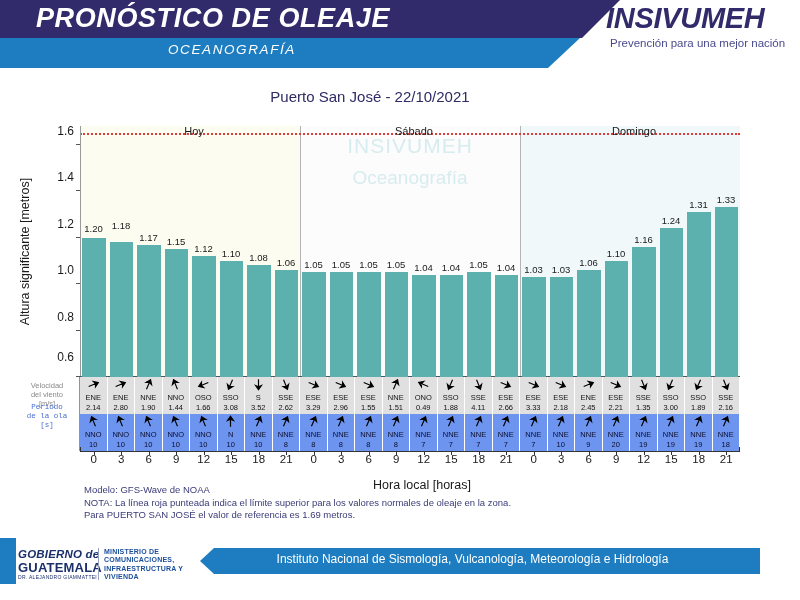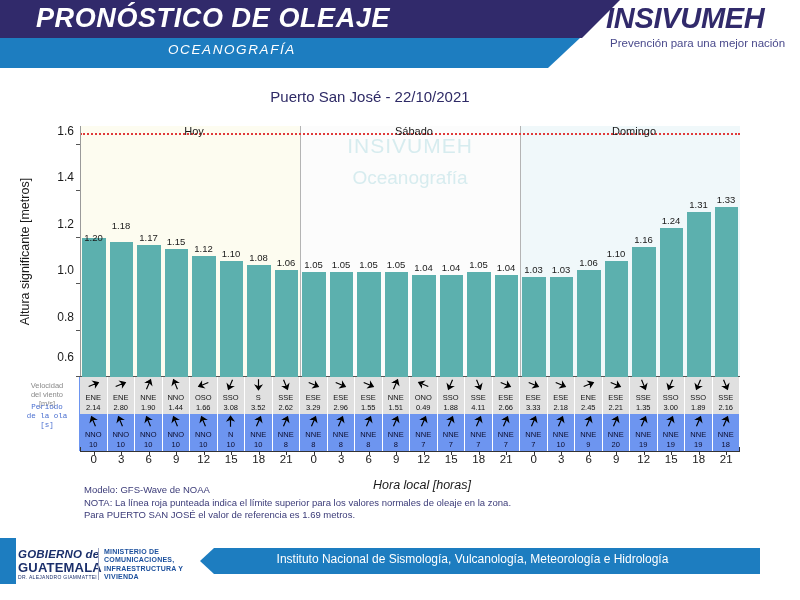--- a/index.html
+++ b/index.html
@@ -115,21 +115,21 @@
   .rowlab.wind{top:4px;color:#8a8a8a;}
   .rowlab.per{top:26px;color:#4a6fd0;font-family:Liberation Mono, monospace;}
   .tbl-left-line{position:absolute;left:-1px;top:0;width:1px;height:74px;background:#6d95f0;}
 
   
   .xaxis{position:absolute;left:80px;top:451px;width:660px;height:1px;background:#333;}
   .xaxis-cap{position:absolute;top:-4px;width:1px;height:5px;background:#333;}
   .xtick{position:absolute;top:453px;font-size:11.5px;color:#1a1a1a;
     transform:translateX(-50%);}
   .xtick-mark{position:absolute;top:451px;width:1px;height:4px;background:#333;}
-  .xlab{position:absolute;left:373px;top:478px;font-size:12.5px;color:#1a1a1a;font-style:italic;}
+  .xlab{position:absolute;left:373px;top:478px;font-size:12.5px;color:#1a1a1a;}
 
   
   .notes{position:absolute;left:84px;top:484px;width:500px;
     color:#3b3b78;font-size:9.5px;line-height:12.5px;}
   .dept{position:absolute;left:600px;top:484px;width:180px;text-align:center;
     color:#444;font-size:9.5px;line-height:12.5px;}
 
   
   .footer{position:absolute;left:0;top:526px;width:800px;height:74px;background:#ffffff;}
   .ft-blue-left{position:absolute;left:0;top:12px;width:16px;height:46px;background:#1d7dc0;
@@ -191,21 +191,21 @@
         <div class="ytick-mark" style="bottom: 139.444px;"></div>
         <div class="ytick" style="bottom: 185.926px;">1.4</div>
         <div class="ytick-mark" style="bottom: 185.926px;"></div>
         <div class="ytick" style="bottom: 232.407px;">1.6</div>
         <div class="ytick-mark" style="bottom: 232.407px;"></div>
       </div>
 
     <div class="bars" id="bars">
         <div class="bar-slot" style="left: 0px;">
           <div class="bar" style="height: 139.444px; background: rgb(92, 176, 174);"></div>
-          <div class="bar-val" style="bottom: 134px;">1.20</div>
+          <div class="bar-val" style="bottom: 143px;">1.20</div>
         </div>
         <div class="bar-slot" style="left: 27.5px;">
           <div class="bar" style="height: 134.796px; background: rgb(92, 176, 174);"></div>
           <div class="bar-val" style="bottom: 146px;">1.18</div>
         </div>
         <div class="bar-slot" style="left: 55px;">
           <div class="bar" style="height: 132.472px; background: rgb(92, 176, 174);"></div>
           <div class="bar-val" style="bottom: 134.472px;">1.17</div>
         </div>
         <div class="bar-slot" style="left: 82.5px;">

